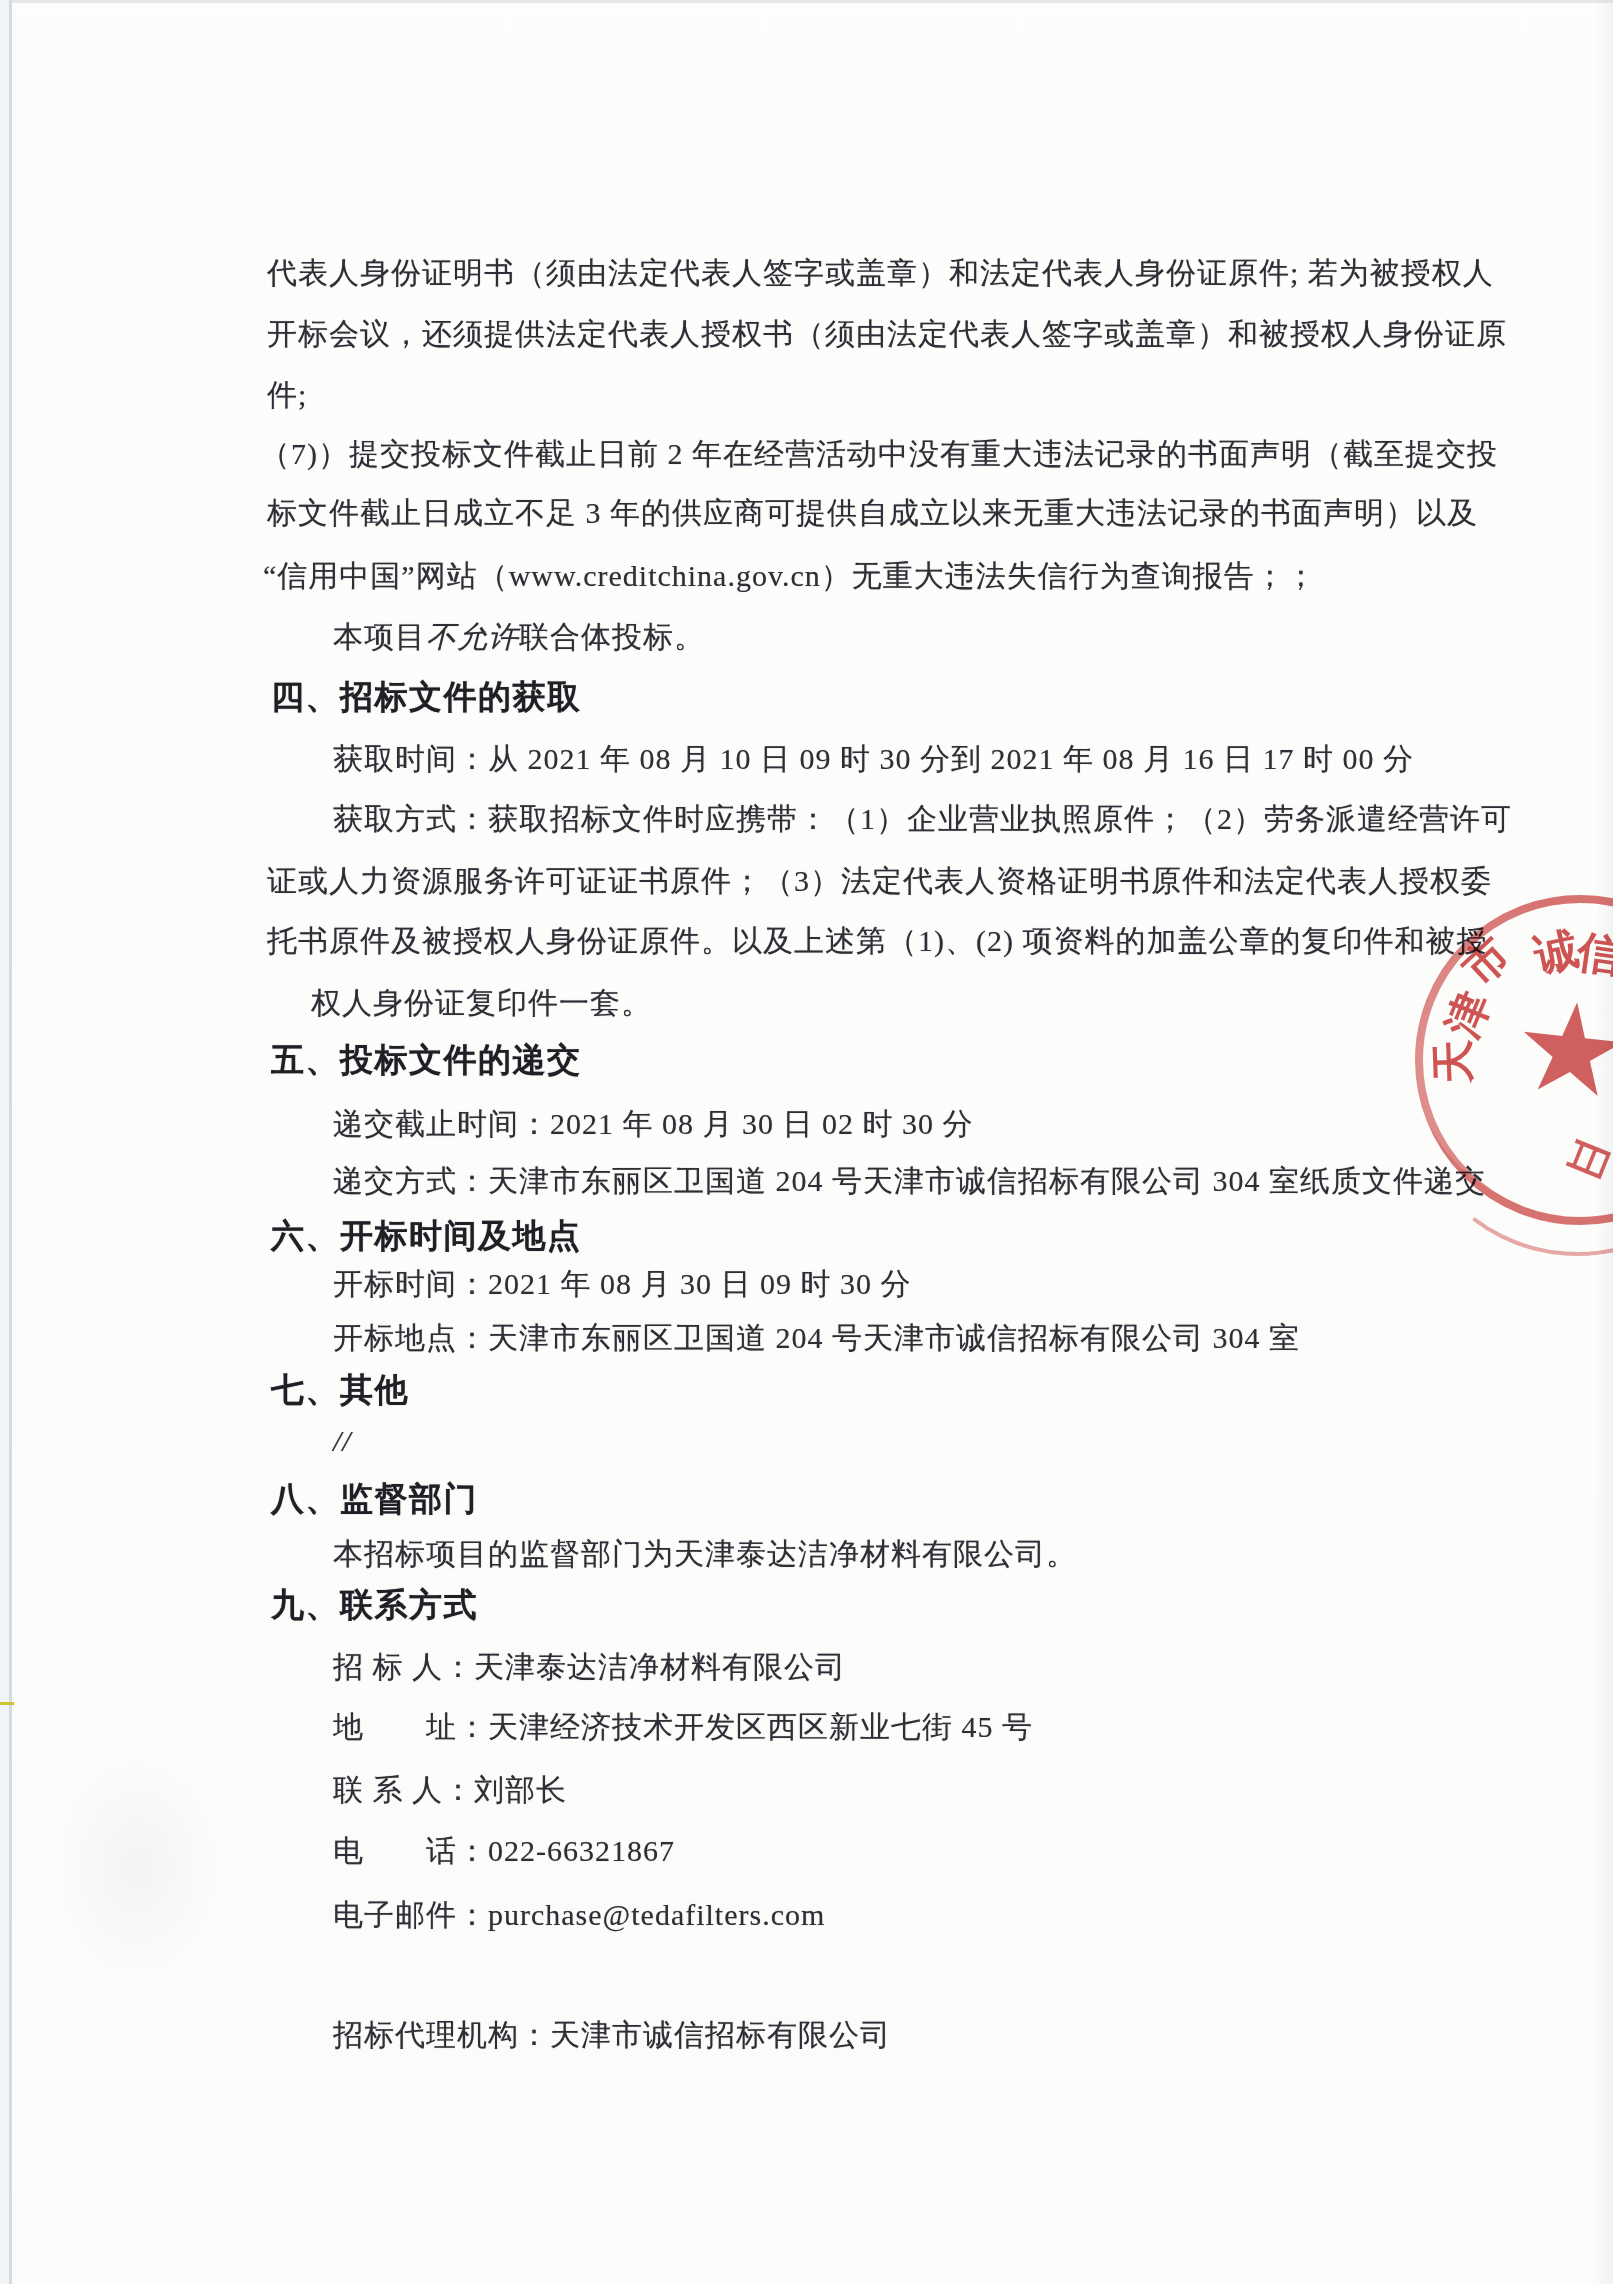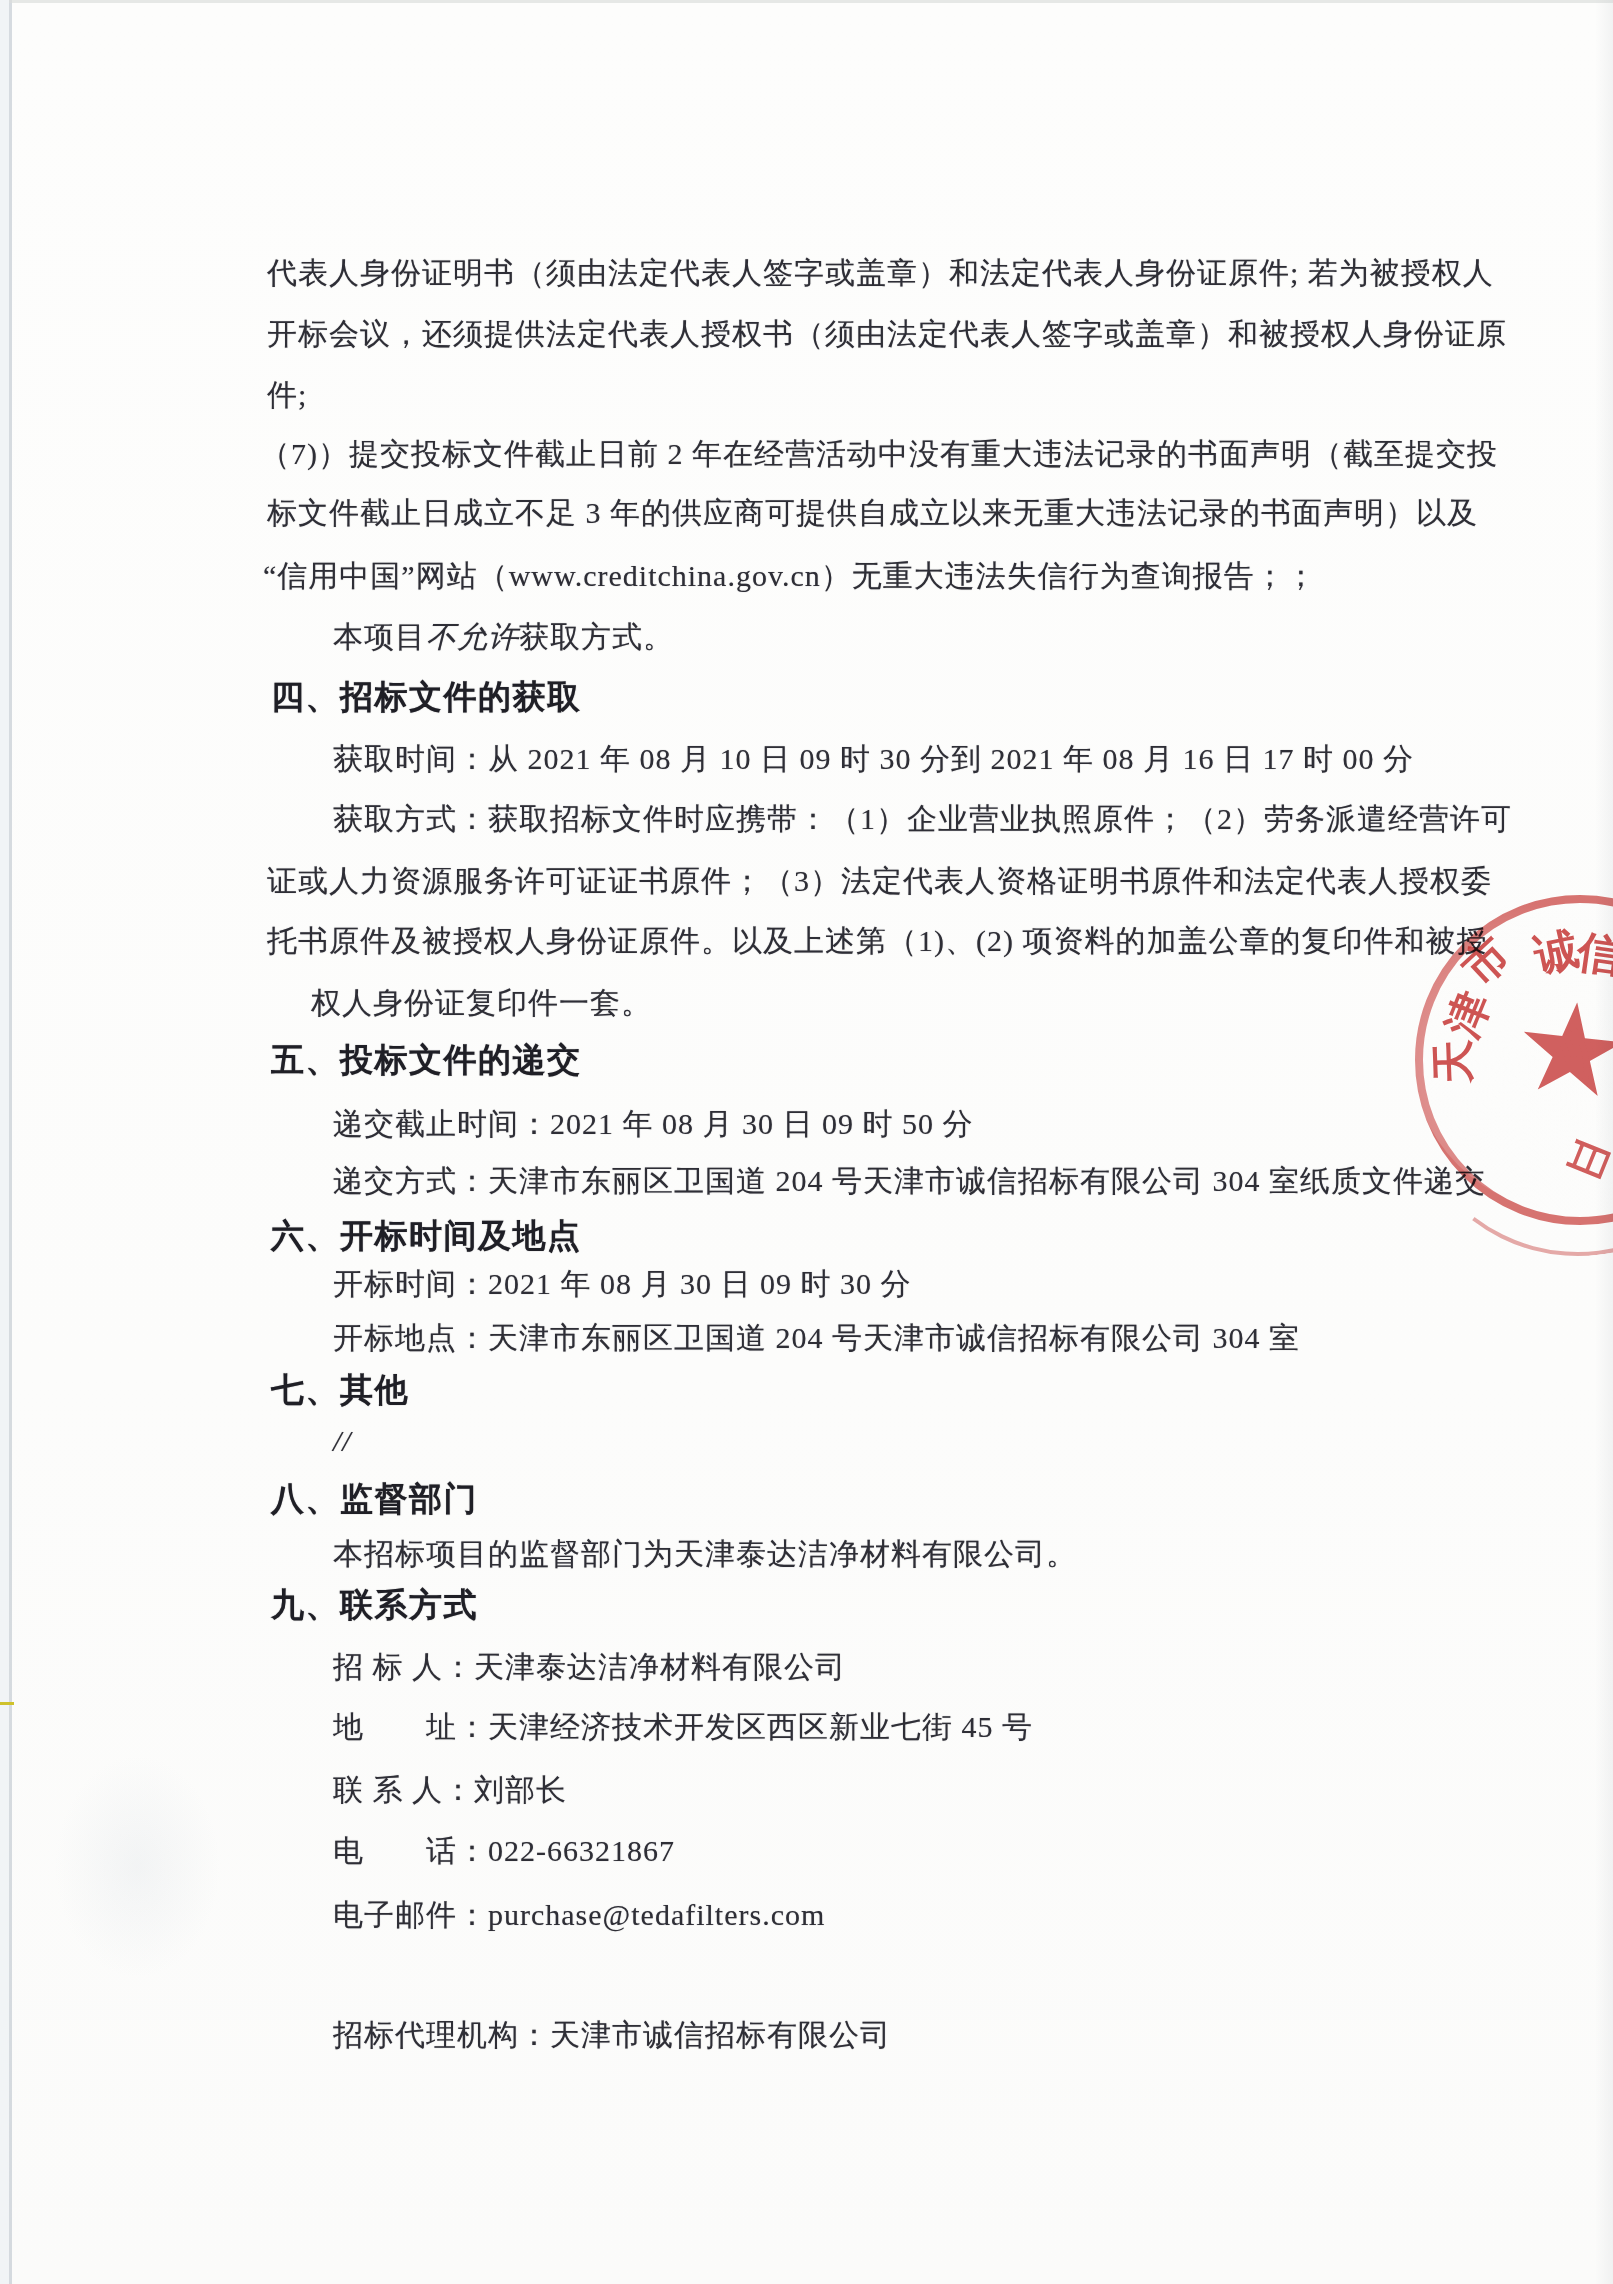--- a/index.html
+++ b/index.html
@@ -60,31 +60,31 @@
   <div class="edge-right-shade"></div>
   <div class="mark-yellow"></div>
   <div class="smudge"></div>
 
   <div class="bl" style="left:267px;top:253px;">代表人身份证明书（须由法定代表人签字或盖章）和法定代表人身份证原件; 若为被授权人</div>
   <div class="bl" style="left:267px;top:314px;">开标会议，还须提供法定代表人授权书（须由法定代表人签字或盖章）和被授权人身份证原</div>
   <div class="bl" style="left:267px;top:375px;">件;</div>
   <div class="bl" style="left:260px;top:434px;">（7)）提交投标文件截止日前 2 年在经营活动中没有重大违法记录的书面声明（截至提交投</div>
   <div class="bl" style="left:267px;top:493px;">标文件截止日成立不足 3 年的供应商可提供自成立以来无重大违法记录的书面声明）以及</div>
   <div class="bl" style="left:263px;top:556px;">“信用中国”网站（www.creditchina.gov.cn）无重大违法失信行为查询报告；；</div>
-  <div class="bl" style="left:333px;top:617px;"><span>本项目</span><span class="em-italic">不允许</span><span>获取方式。</span></div>
+  <div class="bl" style="left:333px;top:617px;"><span>本项目</span><span class="em-italic">不允许</span><span>联合体投标。</span></div>
 
   <div class="hd" style="left:271px;top:676px;">四、招标文件的获取</div>
   <div class="bl" style="left:333px;top:739px;">获取时间：从 2021 年 08 月 10 日 09 时 30 分到 2021 年 08 月 16 日 17 时 00 分</div>
   <div class="bl" style="left:333px;top:799px;">获取方式：获取招标文件时应携带：（1）企业营业执照原件；（2）劳务派遣经营许可</div>
   <div class="bl" style="left:267px;top:861px;">证或人力资源服务许可证证书原件；（3）法定代表人资格证明书原件和法定代表人授权委</div>
   <div class="bl" style="left:267px;top:921px;">托书原件及被授权人身份证原件。以及上述第（1)、(2) 项资料的加盖公章的复印件和被授</div>
   <div class="bl" style="left:267px;top:983px;margin-left:44px;">权人身份证复印件一套。</div>
 
   <div class="hd" style="left:271px;top:1039px;">五、投标文件的递交</div>
-  <div class="bl" style="left:333px;top:1104px;">递交截止时间：2021 年 08 月 30 日 09 时 50 分</div>
+  <div class="bl" style="left:333px;top:1104px;">递交截止时间：2021 年 08 月 30 日 02 时 30 分</div>
   <div class="bl" style="left:333px;top:1161px;">递交方式：天津市东丽区卫国道 204 号天津市诚信招标有限公司 304 室纸质文件递交</div>
 
   <div class="hd" style="left:271px;top:1215px;">六、开标时间及地点</div>
   <div class="bl" style="left:333px;top:1264px;">开标时间：2021 年 08 月 30 日 09 时 30 分</div>
   <div class="bl" style="left:333px;top:1318px;">开标地点：天津市东丽区卫国道 204 号天津市诚信招标有限公司 304 室</div>
 
   <div class="hd" style="left:271px;top:1369px;">七、其他</div>
   <div class="bl em-italic" style="left:333px;top:1421px;">//</div>
 
   <div class="hd" style="left:271px;top:1478px;">八、监督部门</div>

